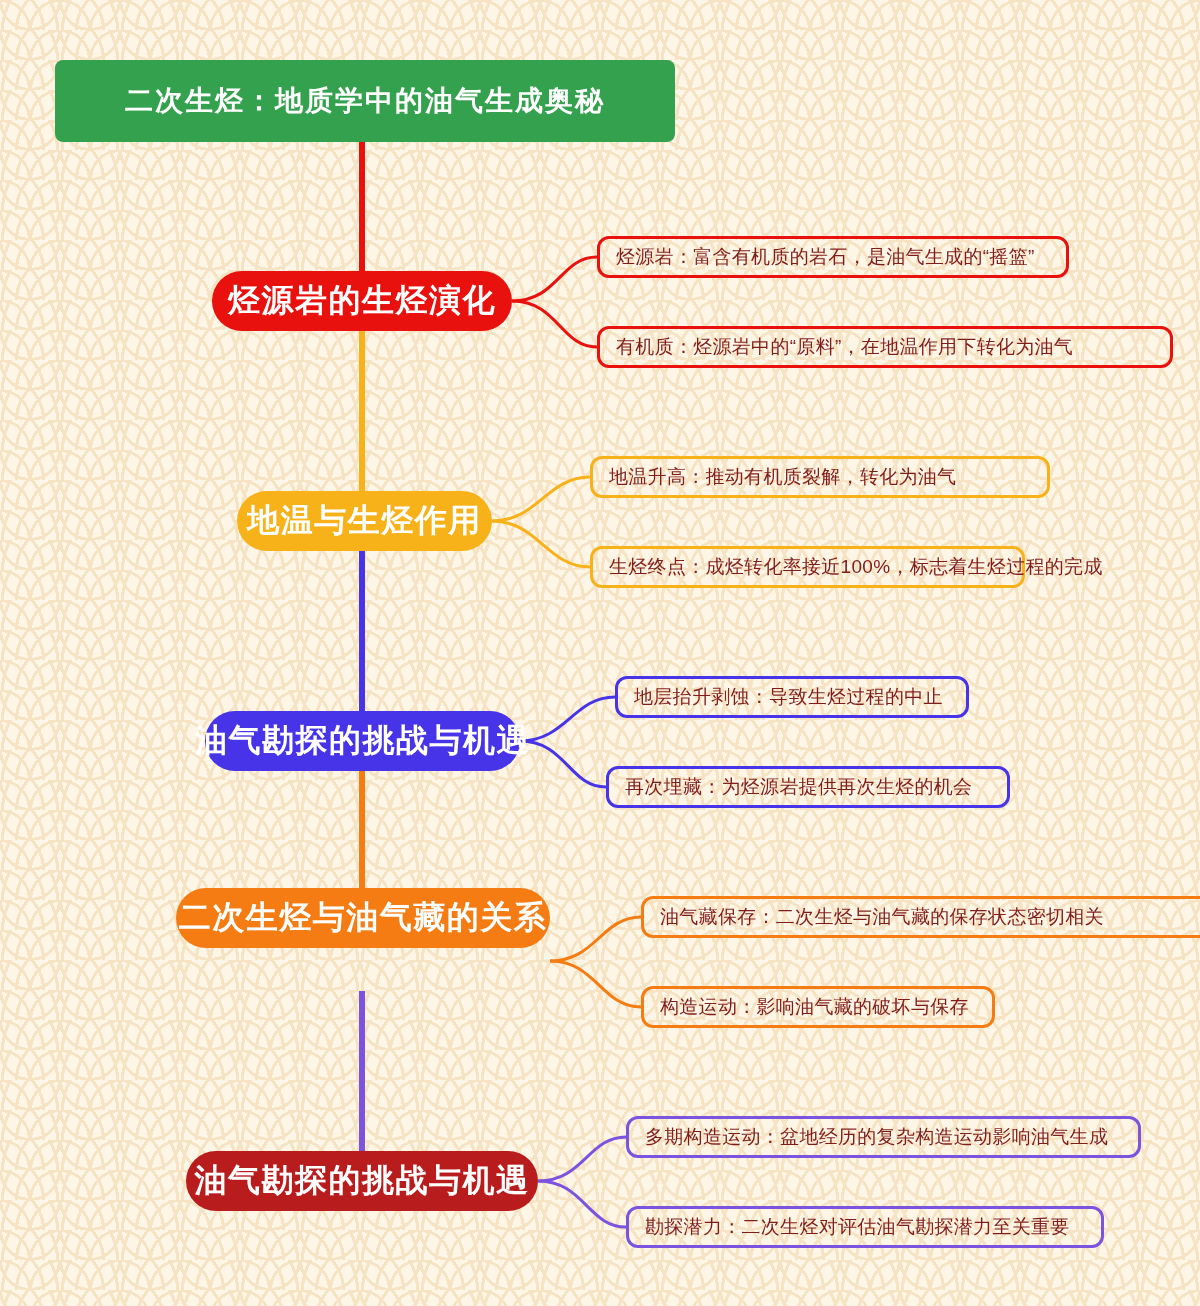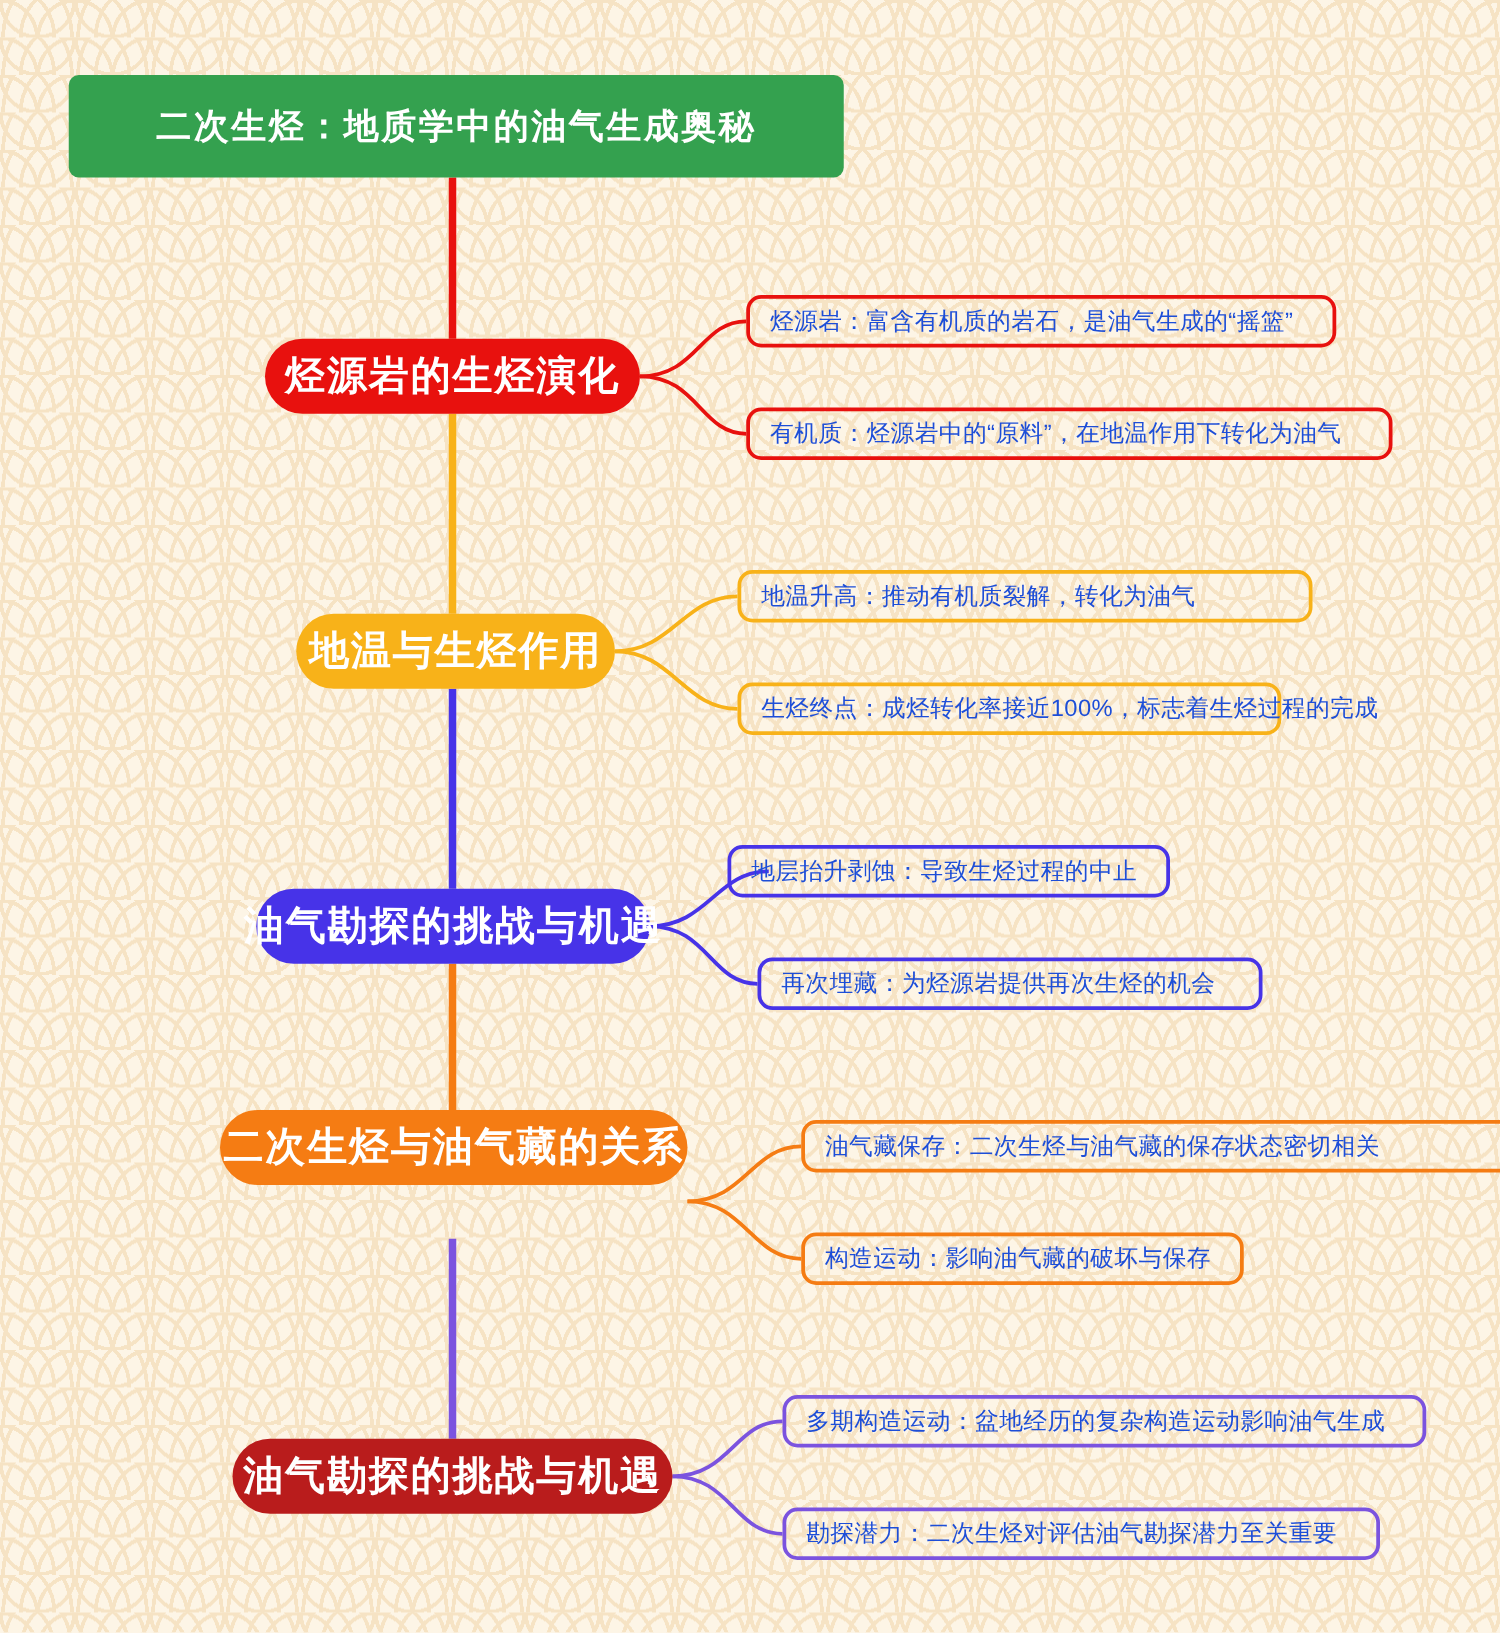--- a/index.html
+++ b/index.html
@@ -91,21 +91,21 @@
     border-style: solid;
     border-width: 3px;
     background: transparent;
     display: flex;
     align-items: center;
     box-sizing: border-box;
     padding: 0 16px;
     height: 42px;
   }
   .leaf-node .label {
-    color: #1d4ed8;
+    color: #7f1d1d;
     font-size: 19px;
     white-space: nowrap;
     letter-spacing: 0.3px;
   }
 </style>
 </head>
 <body>
 
 <div id="bg-pattern"></div>
 
@@ -132,36 +132,36 @@
   <div class="title-node">
     <span class="label">二次生烃：地质学中的油气生成奥秘</span>
   </div>
 
 <div class="branch-node" style="left: 212px; top: 271px; width: 300px; background: rgb(232, 17, 14);">
       <span class="label">烃源岩的生烃演化</span>
     </div>
     <div class="leaf-node" style="left: 597px; top: 236px; width: 472px; border-color: rgb(232, 17, 14);">
       <span class="label">烃源岩：富含有机质的岩石，是油气生成的“摇篮”</span>
     </div>
-    <div class="leaf-node" style="left: 597px; top: 326px; width: 517px; border-color: rgb(232, 17, 14);">
+    <div class="leaf-node" style="left: 597px; top: 326px; width: 576px; border-color: rgb(232, 17, 14);">
       <span class="label">有机质：烃源岩中的“原料”，在地温作用下转化为油气</span>
     </div>
     <div class="branch-node" style="left: 237px; top: 491px; width: 255px; background: rgb(248, 178, 25);">
       <span class="label">地温与生烃作用</span>
     </div>
     <div class="leaf-node" style="left: 590px; top: 456px; width: 460px; border-color: rgb(248, 178, 25);">
       <span class="label">地温升高：推动有机质裂解，转化为油气</span>
     </div>
     <div class="leaf-node" style="left: 590px; top: 546px; width: 435px; border-color: rgb(248, 178, 25);">
       <span class="label">生烃终点：成烃转化率接近100%，标志着生烃过程的完成</span>
     </div>
     <div class="branch-node" style="left: 205px; top: 711px; width: 315px; background: rgb(71, 51, 232);">
       <span class="label">油气勘探的挑战与机遇</span>
     </div>
-    <div class="leaf-node" style="left: 582px; top: 676px; width: 354px; border-color: rgb(71, 51, 232);">
+    <div class="leaf-node" style="left: 615px; top: 676px; width: 354px; border-color: rgb(71, 51, 232);">
       <span class="label">地层抬升剥蚀：导致生烃过程的中止</span>
     </div>
     <div class="leaf-node" style="left: 606px; top: 766px; width: 404px; border-color: rgb(71, 51, 232);">
       <span class="label">再次埋藏：为烃源岩提供再次生烃的机会</span>
     </div>
     <div class="branch-node" style="left: 176px; top: 888px; width: 374px; background: rgb(245, 124, 19); font-family: Liberation Serif, serif;">
       <span class="label">二次生烃与油气藏的关系</span>
     </div>
     <div class="leaf-node" style="left: 641px; top: 896px; width: 582px; border-color: rgb(245, 124, 19);">
       <span class="label">油气藏保存：二次生烃与油气藏的保存状态密切相关</span>

